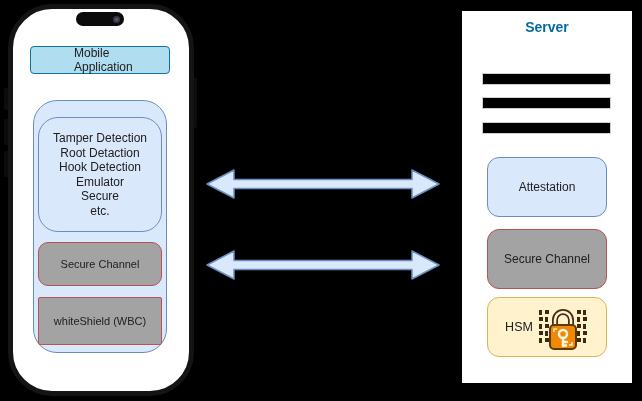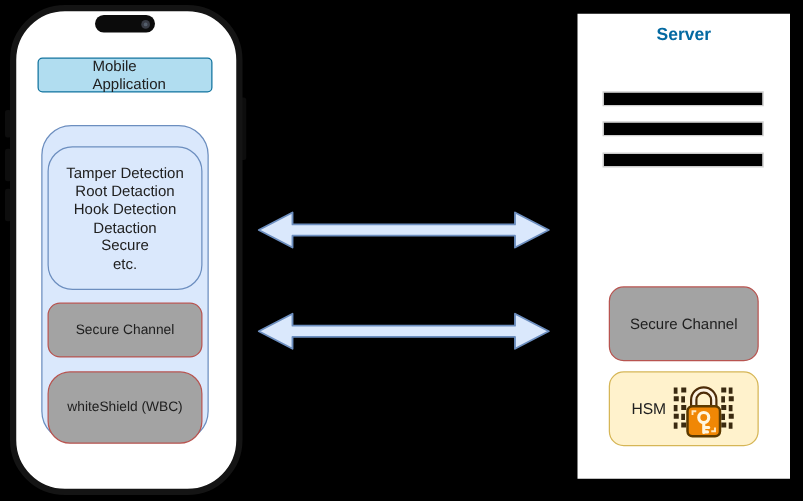--- a/index.html
+++ b/index.html
@@ -25,22 +25,22 @@
            display:flex;align-items:center;justify-content:center;font-size:12px;padding-left:43px;}
   .prot-wrap{position:absolute;left:20px;top:91px;width:134px;height:253px;box-sizing:border-box;
              background:#dae8fc;border:1px solid #6c8ebf;border-radius:24px;}
   .detect-box{position:absolute;left:4px;top:16px;width:124px;height:115px;box-sizing:border-box;
               background:#dae8fc;border:1px solid #6c8ebf;border-radius:20px;
               display:flex;flex-direction:column;align-items:center;justify-content:center;
               font-size:12px;line-height:14.5px;text-align:center;}
   .pink{background:#a3a3a3;border:1px solid #b85450;}
   .p-secure{position:absolute;left:4px;top:141px;width:124px;height:44px;box-sizing:border-box;
             border-radius:10px;display:flex;align-items:center;justify-content:center;font-size:11px;}
-  .p-wbc{position:absolute;left:4px;top:196px;width:124px;height:58px;box-sizing:border-box;
-         border-radius:18px;display:flex;align-items:center;justify-content:center;font-size:11px;}
+  .p-wbc{position:absolute;left:4px;top:196px;width:124px;height:48px;box-sizing:border-box;
+         border-radius:2px;display:flex;align-items:center;justify-content:center;font-size:11px;}
 
   
   .arrow{position:absolute;left:206px;width:234px;height:32px;}
   .arrow1{top:168px;} .arrow2{top:249px;}
 
   
   .server{position:absolute;left:462px;top:11px;width:170px;height:372px;background:#ffffff;}
   .server-title{margin-top:8px;text-align:center;font-size:14px;font-weight:bold;color:#0369a1;}
   .rack-bar{position:absolute;left:21px;width:127px;height:10px;background:#000;
             outline:1px solid #cfcfcf;}
@@ -69,21 +69,21 @@
 
     <div class="app-box">
       <span>Mobile Application</span>
     </div>
 
     <div class="prot-wrap">
       <div class="detect-box">
         <div>Tamper Detection</div>
         <div>Root Detaction</div>
         <div>Hook Detection</div>
-        <div>Detaction</div>
+        <div>Emulator</div>
         <div>Secure</div>
         <div>etc.</div>
       </div>
       <div class="p-secure pink">
         <span>Secure Channel</span>
       </div>
       <div class="p-wbc pink">
         <span>whiteShield (WBC)</span>
       </div>
     </div>
@@ -96,20 +96,23 @@
     <polygon points="1,16 28,2 28,11.5 206,11.5 206,2 233,16 206,30 206,20.5 28,20.5 28,30" fill="#dae8fc" stroke="#6c8ebf" stroke-width="1.5" stroke-linejoin="round"></polygon>
   </svg>
 
   <div class="server">
     <div class="server-title">Server</div>
 
     <div class="rack-bar bar1"></div>
     <div class="rack-bar bar2"></div>
     <div class="rack-bar bar3"></div>
 
+    <div class="srv-box s-attest">
+      <span>Attestation</span>
+    </div>
     <div class="srv-box s-secure pink">
       <span>Secure Channel</span>
     </div>
     <div class="srv-box s-hsm">
       <span class="hsm-label">HSM</span>
       <svg width="52" height="52" viewBox="0 0 52 52">
 
         <g fill="#3a2a10">
           <rect x="2" y="9" width="3" height="5"></rect>
             <rect x="8" y="9" width="4" height="4"></rect>

